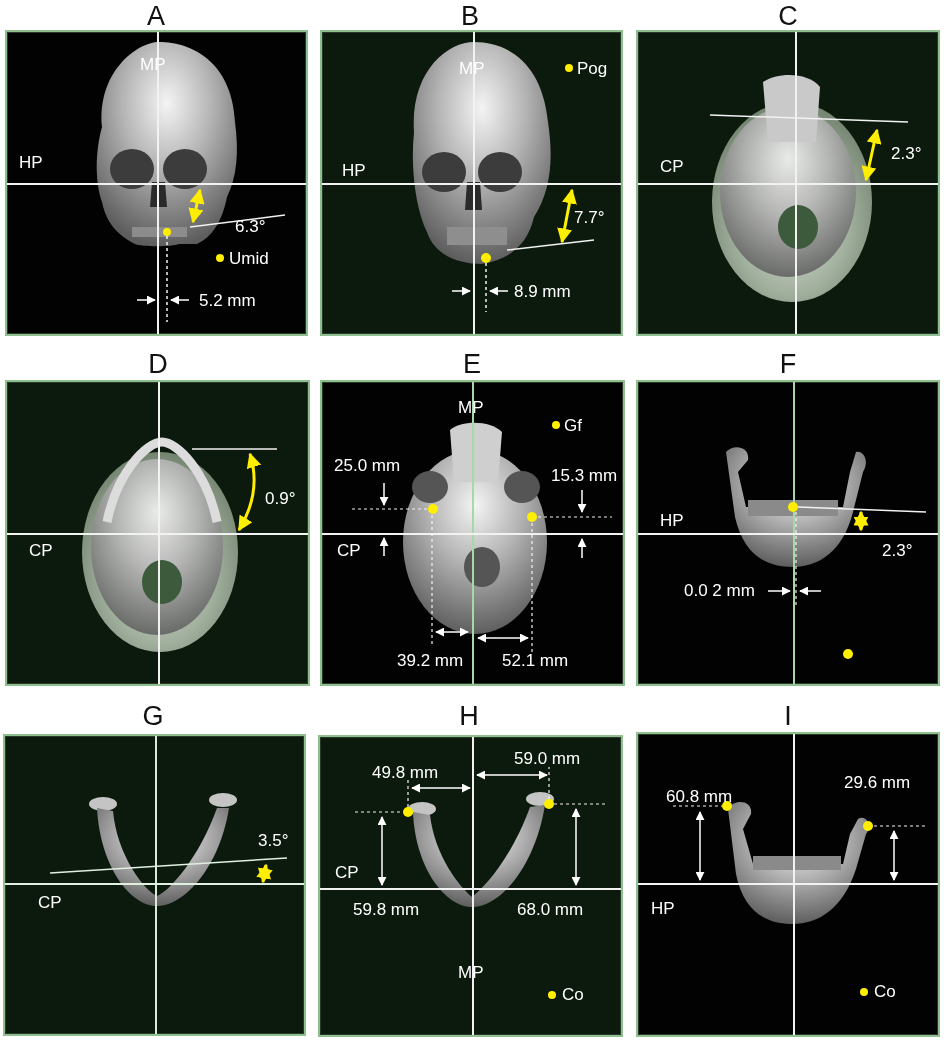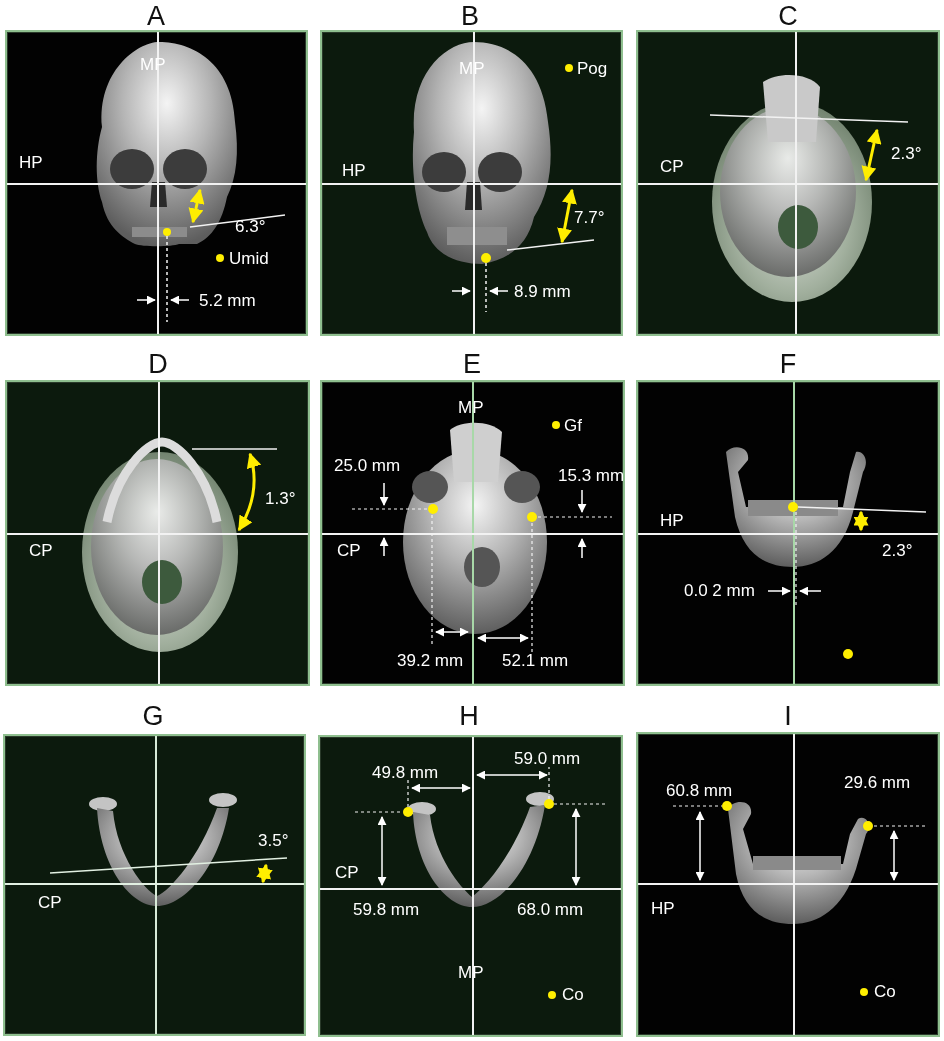--- a/index.html
+++ b/index.html
@@ -116,21 +116,21 @@
       <ellipse cx="150" cy="165" rx="66" ry="88" fill="url(#bone)" opacity="0.85"></ellipse>
       <ellipse cx="155" cy="200" rx="20" ry="22" fill="#3d5a3d"></ellipse>
       <path d="M100,140 C110,90 140,60 155,60 C170,60 200,90 210,140" fill="none" stroke="#dcdcdc" stroke-width="9"></path>
     </g>
     <line x1="152" y1="0" x2="152" y2="306" stroke="#f2f2f2" stroke-width="2"></line>
     <line x1="0" y1="152" x2="305" y2="152" stroke="#f2f2f2" stroke-width="2"></line>
     <line x1="185" y1="67" x2="270" y2="67" stroke="#f2f2f2" stroke-width="1.5"></line>
     <path d="M243,72 Q255,110 232,148" fill="none" stroke="#ffee00" stroke-width="3" marker-start="url(#ay)" marker-end="url(#ay)"></path>
   </svg>
   <div class="lbl" style="left:22px;top:160px;">CP</div>
-  <div class="lbl" style="left:258px;top:108px;">1.3°</div>
+  <div class="lbl" style="left:258px;top:108px;">0.9°</div>
 </div>
 
 <div class="panel-title" style="left:452px;top:350px;">E</div>
 <div class="panel bg-black" style="left:320px;top:380px;width:305px;height:306px;">
   <svg width="305" height="306">
     <g>
       <ellipse cx="153" cy="160" rx="72" ry="92" fill="url(#bone)"></ellipse>
       <ellipse cx="160" cy="185" rx="18" ry="20" fill="#555555"></ellipse>
       <ellipse cx="108" cy="105" rx="18" ry="16" fill="#555555"></ellipse>
       <ellipse cx="200" cy="105" rx="18" ry="16" fill="#555555"></ellipse>
@@ -149,21 +149,21 @@
     <line x1="260" y1="108" x2="260" y2="130" stroke="#fff" stroke-width="1.5" marker-end="url(#ah)"></line>
     <line x1="260" y1="176" x2="260" y2="157" stroke="#fff" stroke-width="1.5" marker-end="url(#ah)"></line>
     <line x1="114" y1="250" x2="146" y2="250" stroke="#fff" stroke-width="1.5" marker-start="url(#ah)" marker-end="url(#ah)"></line>
     <line x1="156" y1="256" x2="206" y2="256" stroke="#fff" stroke-width="1.5" marker-start="url(#ah)" marker-end="url(#ah)"></line>
     <circle cx="234" cy="43" r="4" fill="#ffee00"></circle>
   </svg>
   <div class="lbl" style="left:136px;top:17px;">MP</div>
   <div class="lbl" style="left:15px;top:160px;">CP</div>
   <div class="lbl" style="left:242px;top:35px;">Gf</div>
   <div class="lbl" style="left:12px;top:75px;">25.0 mm</div>
-  <div class="lbl" style="left:236px;top:85px;">15.3 mm</div>
+  <div class="lbl" style="left:229px;top:85px;">15.3 mm</div>
   <div class="lbl" style="left:75px;top:270px;">39.2 mm</div>
   <div class="lbl" style="left:180px;top:270px;">52.1 mm</div>
 </div>
 
 <div class="panel-title" style="left:768px;top:350px;">F</div>
 <div class="panel bg-black" style="left:636px;top:380px;width:304px;height:306px;">
   <svg width="304" height="306">
     <g>
       <path d="M88,70 C95,62 112,64 110,78 L100,90 L108,125 L205,125 L212,90 L218,70 C225,68 232,78 225,90 L215,130 C205,170 180,185 155,185 C125,185 105,170 97,135 Z" fill="url(#bone)"></path>
       <rect x="110" y="118" width="90" height="16" fill="#8a8a8a"></rect>
@@ -242,17 +242,17 @@
     <line x1="156" y1="0" x2="156" y2="305" stroke="#f2f2f2" stroke-width="2"></line>
     <line x1="0" y1="150" x2="304" y2="150" stroke="#f2f2f2" stroke-width="2"></line>
     <circle cx="89" cy="72" r="5" fill="#ffee00"></circle>
     <circle cx="230" cy="92" r="5" fill="#ffee00"></circle>
     <line x1="35" y1="72" x2="84" y2="72" stroke="#f2f2f2" stroke-width="1.2" stroke-dasharray="3,3"></line>
     <line x1="236" y1="92" x2="288" y2="92" stroke="#f2f2f2" stroke-width="1.2" stroke-dasharray="3,3"></line>
     <line x1="62" y1="78" x2="62" y2="146" stroke="#fff" stroke-width="1.5" marker-start="url(#ah)" marker-end="url(#ah)"></line>
     <line x1="256" y1="97" x2="256" y2="146" stroke="#fff" stroke-width="1.5" marker-start="url(#ah)" marker-end="url(#ah)"></line>
     <circle cx="226" cy="258" r="4" fill="#ffee00"></circle>
   </svg>
-  <div class="lbl" style="left:28px;top:48px;">60.8 mm</div>
+  <div class="lbl" style="left:28px;top:54px;">60.8 mm</div>
   <div class="lbl" style="left:206px;top:40px;">29.6 mm</div>
   <div class="lbl" style="left:13px;top:166px;">HP</div>
   <div class="lbl" style="left:236px;top:249px;">Co</div>
 </div>
 
 </body></html>

